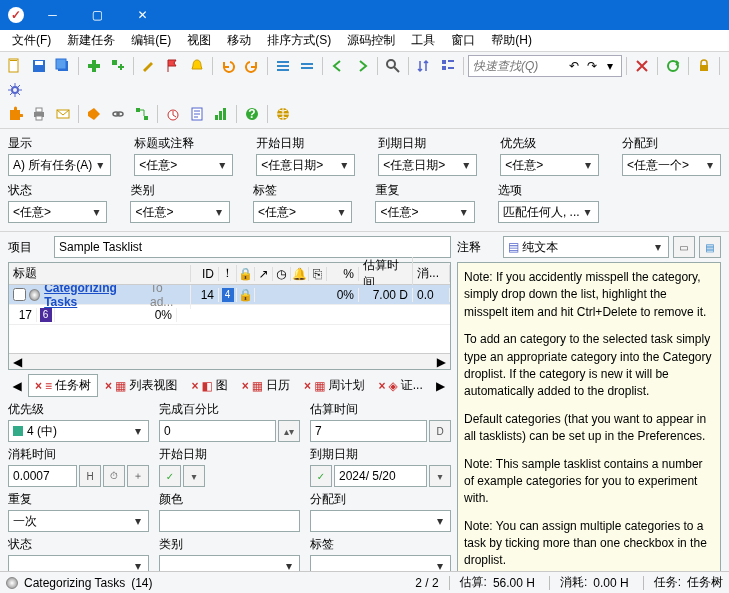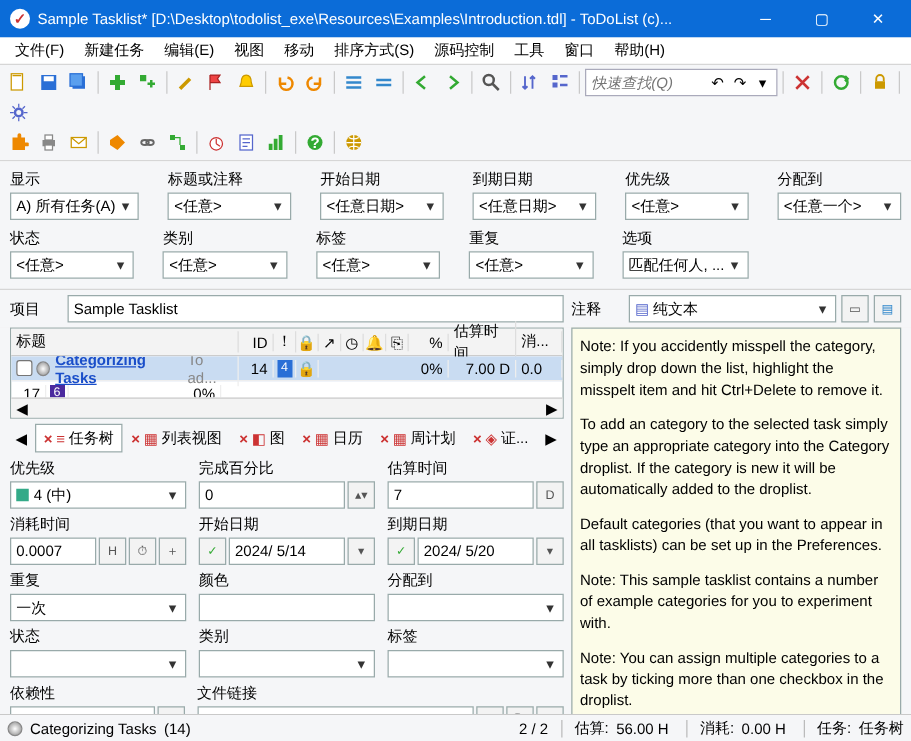--- a/index.html
+++ b/index.html
@@ -38,21 +38,21 @@
 .project-bar { display: flex; align-items: center; padding: 4px 8px; gap: 4px; background: #f5f6f8; }
 .project-bar label { width: 42px; }
 .project-bar input { flex: 1; border: 1px solid #9aa; height: 22px; padding: 0 4px; background: #fff; }
 
 
 .main-split { display: flex; padding: 0 8px 4px 8px; gap: 6px; background: #f5f6f8; }
 .left-pane { flex: 1.25; display: flex; flex-direction: column; }
 .right-pane { width: 264px; display: flex; flex-direction: column; }
 
 
-.task-table { border: 1px solid #9aa; background: #fff; height: 73px; display: flex; flex-direction: column; }
+.task-table { border: 1px solid #9aa; background: #fff; height: 108px; display: flex; flex-direction: column; }
 .thead { display: flex; background: #f3f3f3; border-bottom: 1px solid #ccc; height: 22px; align-items: center; }
 .thead .th { border-right: 1px solid #ddd; padding: 0 4px; font-size: 12px; display:flex; align-items:center; }
 .tbody { flex: 1; overflow: hidden; }
 .row { display: flex; height: 20px; align-items: center; border-bottom: 1px solid #eee; }
 .row.selected { background: #c9dcf2; }
 .row .td { border-right: 1px solid #eee; padding: 0 4px; font-size: 12px; display:flex; align-items:center; }
 .tbot { display: flex; align-items: center; height: 16px; background: #f3f3f3; border-top: 1px solid #ccc; }
 .th-title { width: 182px; }
 .th-id { width: 28px; justify-content:flex-end; }
 .th-sm { width: 18px; justify-content:center; }
@@ -87,21 +87,20 @@
 .statusbar .ball { width:12px; height:12px; border-radius:50%; background: radial-gradient(#fff,#888); border:1px solid #888; }
 
 .link { color: #1a4ec9; text-decoration: underline; font-weight: bold; }
 .chip { display:inline-flex; min-width:12px; height:14px; color:#fff; font-size:10px; align-items:center; justify-content:center; padding:0 2px; }
 </style>
 </head>
 <body>
 
 <div class="titlebar">
   <span class="icon">✓</span>
-  <span class="title">Sample Tasklist* [D:\Desktop\todolist_exe\Resources\Examples\Introduction.tdl] - ToDoList (c)...</span>
   <span class="winbtn">─</span>
   <span class="winbtn">▢</span>
   <span class="winbtn">✕</span>
 </div>
 
 <div class="menubar" id="menubar">
     <span class="menuitem">文件(F)</span>
     <span class="menuitem">新建任务</span>
     <span class="menuitem">编辑(E)</span>
     <span class="menuitem">视图</span>
@@ -552,21 +551,20 @@
               <div class="textval">0.0007</div>
               <span class="smallbtn">H</span>
               <span class="smallbtn">⏱</span>
               <span class="smallbtn">＋</span>
             </div>
         </div>
         <div class="detail-cell">
           <label>开始日期</label>
           <div class="inline-ctrls">
               <span class="smallbtn" style="color:#3a3">✓</span>
-              <div class="textval">2024/ 5/14</div>
               <span class="smallbtn">▾</span>
             </div>
         </div>
         <div class="detail-cell">
           <label>到期日期</label>
           <div class="inline-ctrls">
               <span class="smallbtn" style="color:#3a3">✓</span>
               <div class="textval">2024/ 5/20</div>
               <span class="smallbtn">▾</span>
             </div>

